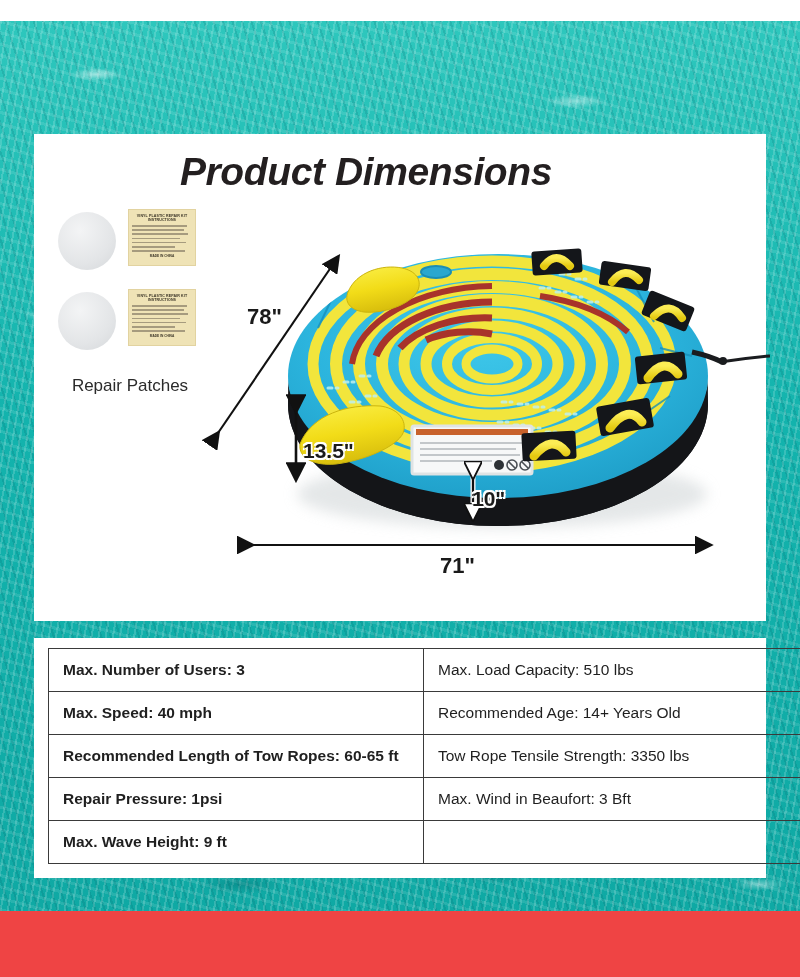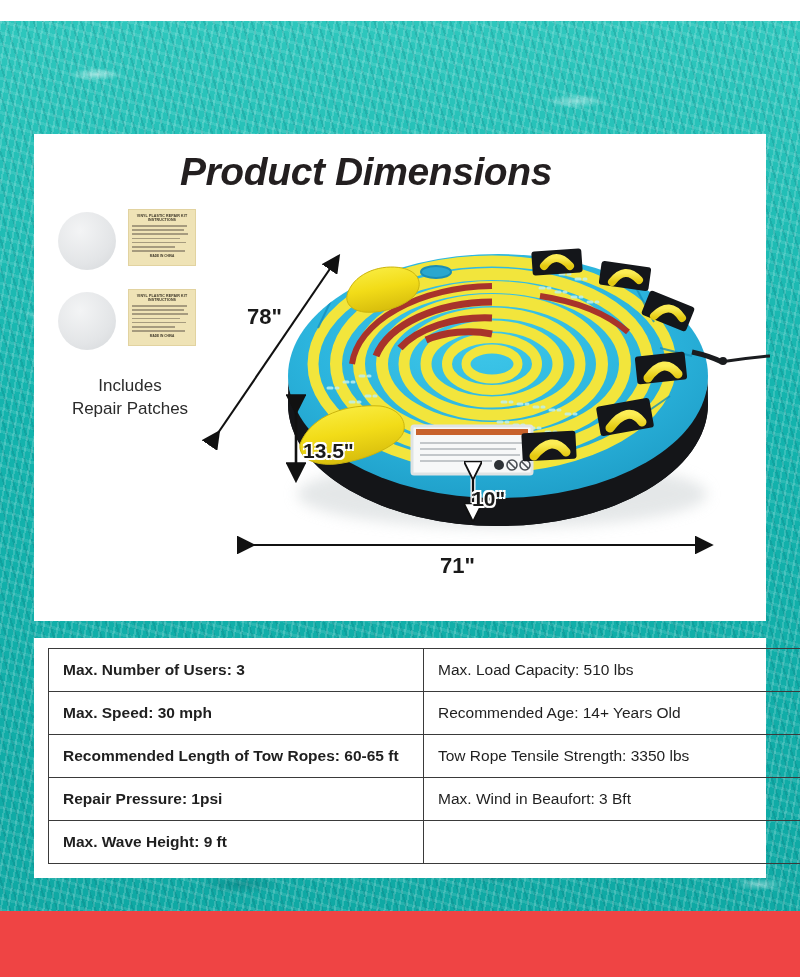--- a/index.html
+++ b/index.html
@@ -265,21 +265,20 @@
           <div class="pc-line" style="width:80%"></div>
           <div class="pc-line" style="width:90%"></div>
           <div class="pc-line" style="width:72%"></div>
           <div class="pc-line" style="width:88%"></div>
         </div>
         <div class="pc-foot">MADE IN CHINA</div>
       </div>
     </div>
 
     <div id="repair-caption">
-      <div>Includes</div>
       <div>Repair Patches</div>
     </div>
   </div>
 
   <div id="product-figure">
     <svg width="530" height="310" viewBox="0 0 530 310" xmlns="http://www.w3.org/2000/svg">
       <defs>
         <radialGradient id="deckG" cx="46%" cy="34%" r="72%">
           <stop offset="0%" stop-color="#3fc8ea"></stop>
           <stop offset="58%" stop-color="#2bb4dd"></stop>
@@ -441,21 +440,21 @@
   <div class="dim-label" id="dim-10">10"</div>
   <div class="dim-label" id="dim-71">71"</div>
 
   <table id="spec-table">
     <tbody>
       <tr>
         <td class="c-left">Max. Number of Users: 3</td>
         <td class="c-right">Max. Load Capacity: 510 lbs</td>
       </tr>
       <tr>
-        <td class="c-left">Max. Speed: 30 mph</td>
+        <td class="c-left">Max. Speed: 40 mph</td>
         <td class="c-right">Recommended Age: 14+ Years Old</td>
       </tr>
       <tr>
         <td class="c-left">Recommended Length of Tow Ropes: 60-65 ft</td>
         <td class="c-right">Tow Rope Tensile Strength: 3350 lbs</td>
       </tr>
       <tr>
         <td class="c-left">Repair Pressure: 1psi</td>
         <td class="c-right">Max. Wind in Beaufort: 3 Bft</td>
       </tr>

